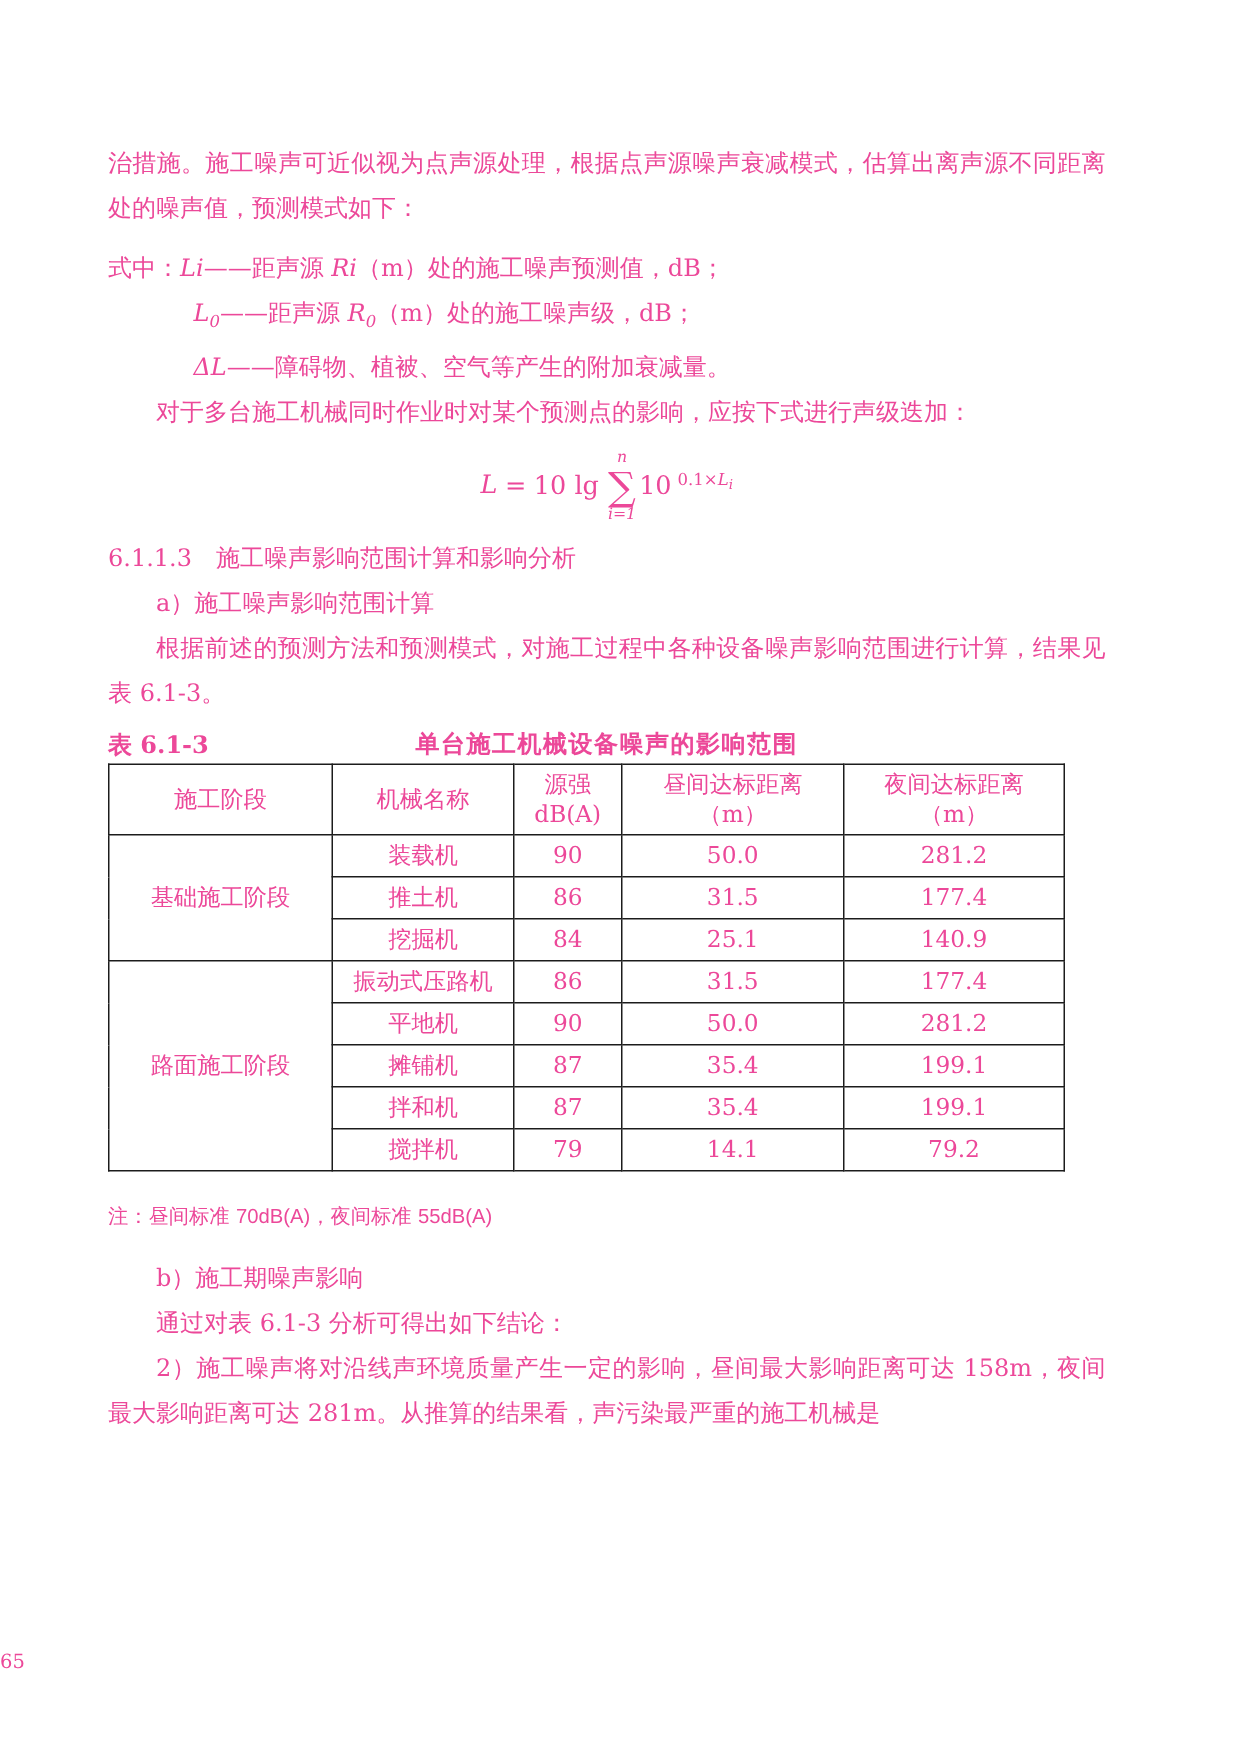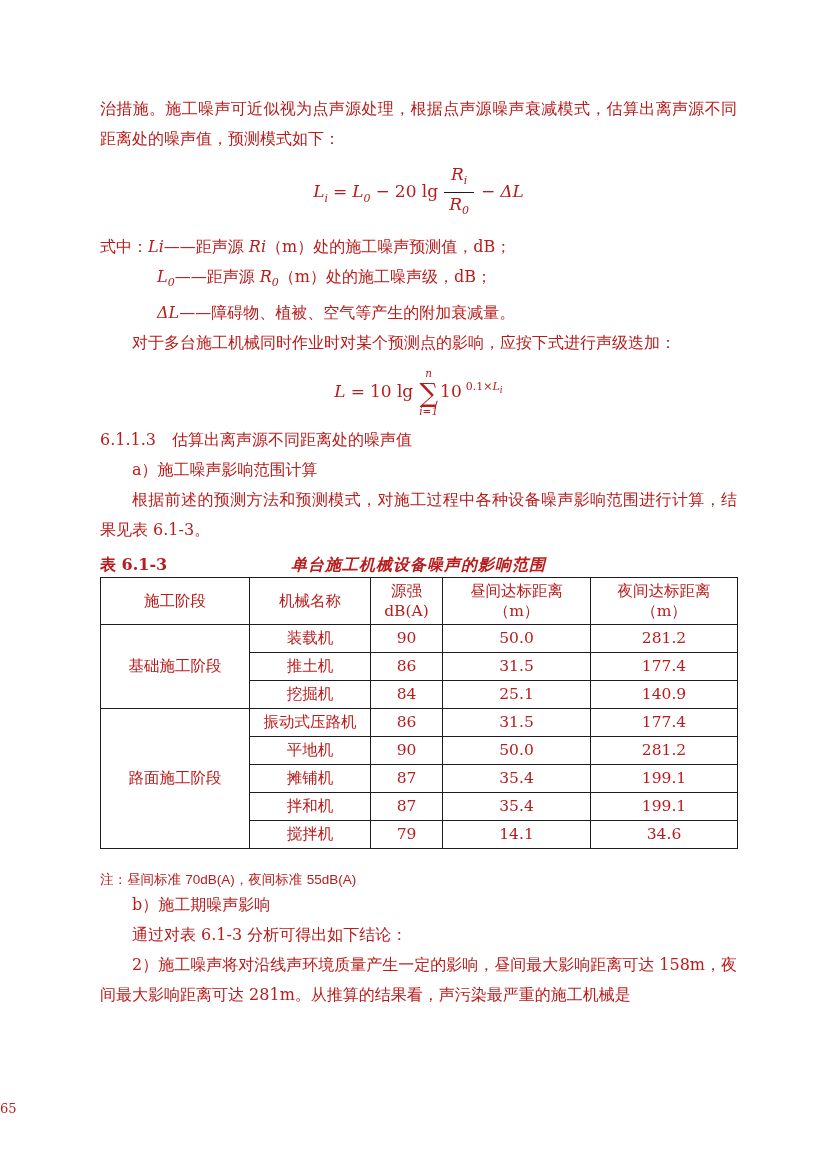--- a/index.html
+++ b/index.html
@@ -1,22 +1,22 @@
 <!DOCTYPE html>
 <html><head>
 <meta charset="utf-8">
 <style>
   html,body{margin:0;padding:0;background:#ffffff;}
   .page{
     position:relative;
     width:827px;height:1169px;
     box-sizing:border-box;
-    padding:94px 90px 0 100px;
+    padding:94px 90px 0 72px;
     background:#ffffff;
-    color:#b91c1c;
+    color:#ec4899;
     font-family:"DejaVu Serif","Liberation Serif",serif;
     font-size:16px;
     overflow:hidden;
   }
   p{margin:0;line-height:30px;text-align:justify;}
   .indent{text-indent:2em;}
   .hang{padding-left:57px;}
   i{font-style:italic;}
   sub{font-size:11px;font-style:italic;}
   sup{font-size:11px;}
@@ -43,68 +43,65 @@
   .tcaption{
     position:relative;
     margin-top:8px;
     height:24px;
     line-height:24px;
   }
   .tcaption .lbl{position:absolute;left:0;top:0;font-weight:bold;}
   .tcaption .ttl{
     display:block;text-align:center;font-weight:bold;
     font-family:"Liberation Sans","DejaVu Sans",sans-serif;
-    font-size:16px;letter-spacing:1px;font-style:italic;
+    font-size:16px;letter-spacing:1px;
   }
   
   table.noise{border-collapse:collapse;width:637px;table-layout:fixed;}
   table.noise td{
     border:1px solid #1c1c1c;
     text-align:center;vertical-align:middle;
     font-size:15.5px;padding:0;
   }
   table.noise tr.hdr td{height:46px;line-height:20px;}
   table.noise tr.data td{height:27px;line-height:27px;}
   
   .note{font-size:13.5px;line-height:20px;margin-top:20px;}
   .note .sans{font-family:"Liberation Sans","DejaVu Sans",sans-serif;}
-  .sub-b{}
+  .sub-b{margin-top:16px;}
   .pagenum{
     position:absolute;left:0;right:4px;bottom:52px;
     text-align:left;font-size:13px;line-height:16px;
   }
 </style>
 </head>
 <body>
 
 <div class="page">
 
   <p>治措施。施工噪声可近似视为点声源处理，根据点声源噪声衰减模式，估算出离声源不同距离处的噪声值，预测模式如下：</p>
 
-  <div class="formula">
-    <span class="v">L</span><sub>i</sub><span class="op">=</span><span class="v">L</span><sub>0</sub><span class="op">−</span><span class="fn">20 lg</span><span class="frac"><span class="num"><span class="v">R</span><sub>i</sub></span><span class="den"><span class="v">R</span><sub>0</sub></span></span><span class="op">−</span><span class="v">ΔL</span>
-  </div>
 
   <div style="margin-top:10px;">
     <p><span>式中：</span><i>Li</i><span>——</span><span>距声源 </span><i>Ri</i><span>（m）处的施工噪声预测值，dB；</span></p>
     <p class="hang"><i>L</i><sub>0</sub><span>——</span><span>距声源 </span><i>R</i><sub>0</sub><span>（m）处的施工噪声级，dB；</span></p>
     <p class="hang"><i>ΔL</i><span>——</span><span>障碍物、植被、空气等产生的附加衰减量。</span></p>
   </div>
 
   <p class="indent">对于多台施工机械同时作业时对某个预测点的影响，应按下式进行声级迭加：</p>
 
   <div class="formula">
     <span class="v">L</span><span class="op">=</span><span class="fn">10 lg</span><span class="sum">
         <span class="lim">n</span>
         <span class="sig">∑</span>
         <span class="lim">i=1</span>
       </span><span class="fn">10</span><sup><span>0.1×</span><i>L</i><sub style="font-size:9px;">i</sub></sup>
   </div>
 
-  <p class="heading">6.1.1.3　估算出离声源不同距离处的噪声值</p>
+  <p class="heading">6.1.1.3　施工噪声影响范围计算和影响分析</p>
   <p class="subitem">a）施工噪声影响范围计算</p>
   <p class="indent">根据前述的预测方法和预测模式，对施工过程中各种设备噪声影响范围进行计算，结果见表 6.1-3。</p>
 
   <div class="tcaption">
     <span class="lbl">表 6.1-3</span>
     <span class="ttl">单台施工机械设备噪声的影响范围</span>
   </div>
 
   <table class="noise">
     <colgroup>
@@ -163,21 +160,21 @@
     <tr class="data">
       <td>拌和机</td>
       <td>87</td>
       <td>35.4</td>
       <td>199.1</td>
     </tr>
     <tr class="data">
       <td>搅拌机</td>
       <td>79</td>
       <td>14.1</td>
-      <td>34.6</td>
+      <td>79.2</td>
     </tr>
   </tbody>
     </table>
 
   <p class="note"><span>注：昼间标准 </span><span class="sans">70dB(A)</span><span>，夜间标准 </span><span class="sans">55dB(A)</span></p>
 
   <p class="subitem sub-b">b）施工期噪声影响</p>
   <p class="indent">通过对表 6.1-3 分析可得出如下结论：</p>
   <p class="indent">2）施工噪声将对沿线声环境质量产生一定的影响，昼间最大影响距离可达 158m，夜间最大影响距离可达 281m。从推算的结果看，声污染最严重的施工机械是</p>
 

